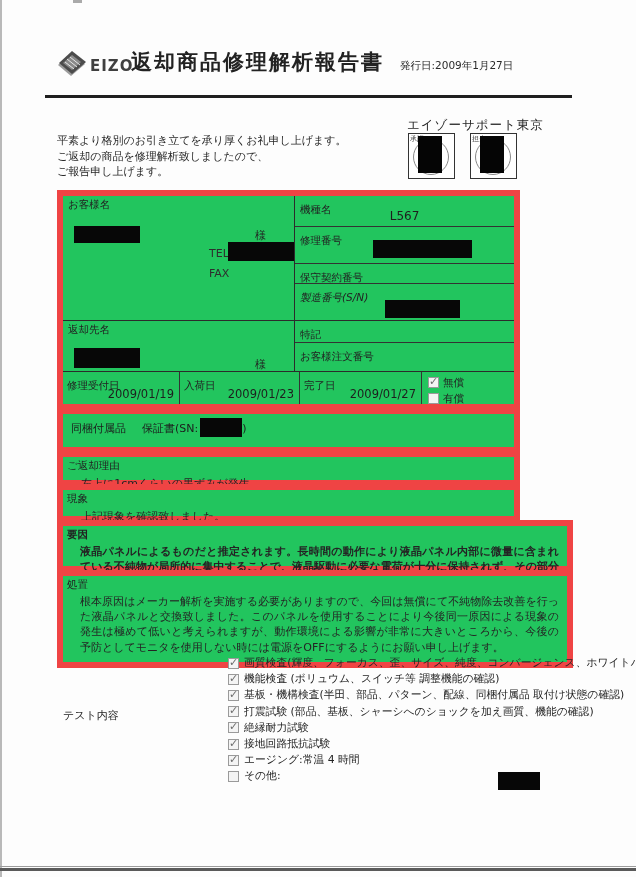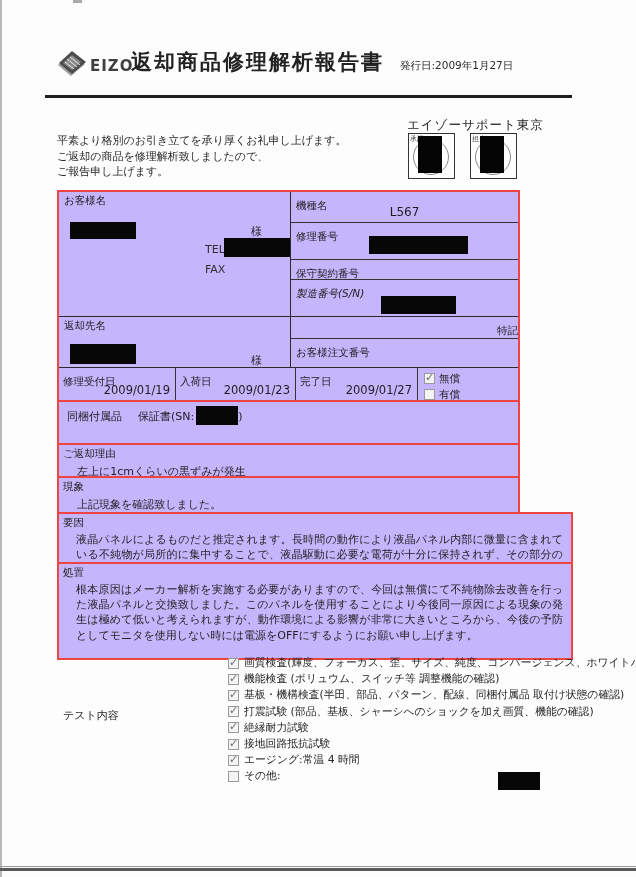--- a/index.html
+++ b/index.html
@@ -23,21 +23,21 @@
   .greeting{position:absolute;left:57px;top:133px;font-size:11px;line-height:15.5px;color:#272727;}
   
   .support-name{position:absolute;left:407px;top:117px;font-size:12.5px;letter-spacing:1px;color:#242424;}
   .stamp{position:absolute;top:133px;width:47px;height:46px;border:1.5px solid #333;background:#fff;box-sizing:border-box;}
   .stamp.s1{left:408px;} .stamp.s2{left:470px;}
   .stamp-label{position:absolute;left:1px;top:0px;font-size:7px;color:#333;}
   .stamp-circle{position:absolute;left:4px;top:5px;width:34px;height:34px;border:1.5px solid #888;border-radius:50%;}
   .stamp-redaction{position:absolute;left:9px;top:2px;width:24px;height:37px;background:#050505;}
   
   .doc-table{position:absolute;left:57px;top:190px;width:516px;}
-  .block{box-sizing:border-box;border:2px solid #ef4444;background:#c4b5fd;position:relative;}
+  .block{box-sizing:border-box;border:6px solid #ef4444;background:#22c55e;position:relative;}
   .block + .block{margin-top:-2px;}
   .w-narrow{width:463px;} .w-wide{width:516px;}
   .cell-label{font-size:10.5px;color:#222;}
   .row1{display:flex;height:124px;}
   .row2{display:flex;height:50px;border-top:1.5px solid #2b2b2b;}
   .row3{display:flex;height:32px;border-top:1.5px solid #2b2b2b;}
   .lcell{width:232px;border-right:1.5px solid #2b2b2b;position:relative;box-sizing:border-box;}
   .rcol{flex:1;display:flex;flex-direction:column;}
   .sub{position:relative;box-sizing:border-box;padding:2px 0 0 5px;}
   .sub + .sub{border-top:1.2px solid #333;}
@@ -49,35 +49,35 @@
   .red-repairno{left:78px;top:13px;width:99px;height:18px;}
   .red-serial{left:90px;top:16px;width:75px;height:18px;}
   .red-return{left:11px;top:27px;width:66px;height:20px;}
   .red-warranty{display:inline-block;position:relative;width:42px;height:19px;background:#070707;vertical-align:middle;margin:-2px 0 0 2px;}
   .red-bottom{left:498px;top:772px;width:42px;height:18px;position:absolute;background:#070707;}
   .honorific{position:absolute;right:28px;font-size:11px;color:#222;}
   .tel-label{position:absolute;left:146px;top:51px;font-size:11px;color:#2e2e2e;}
   .fax-label{position:absolute;left:146px;top:71px;font-size:11px;color:#2e2e2e;}
   .pad-label{padding:2px 0 0 5px;}
   .r2col{flex:1;display:flex;flex-direction:column;}
-  .sub-notes{height:21px;text-align:right;} .sub-order{height:27px;}
+  .sub-notes{height:21px;} .sub-order{height:27px;}
   .dcell{position:relative;box-sizing:border-box;padding:2px 0 0 4px;}
   .dcell + .dcell{border-left:1.2px solid #333;}
   .dcell .date{position:absolute;right:5px;bottom:3px;font-size:11.5px;color:#1e1e1e;}
   .c-received{width:116px;} .c-arrival{width:120px;} .c-completed{width:122px;} .c-pay{flex:1;padding-left:6px;}
   .payline{display:flex;align-items:center;gap:4px;height:15px;margin-top:1px;}
   
   .checkbox{display:inline-block;box-sizing:border-box;width:11px;height:11px;border:1px solid #9a9a9a;background:#f4f4f4;position:relative;flex:0 0 auto;}
   .checkbox.checked::after{content:"\2713";position:absolute;left:0px;top:-3px;font-size:11px;color:#6d6d6d;}
   .block-acc{height:45px;padding:6px 0 0 8px;box-sizing:border-box;font-size:11px;}
   .acc-label{margin-right:16px;}
   .sec-label{font-size:10.5px;color:#222;padding:2px 0 0 4px;}
   .sec-text{font-size:11px;color:#242424;padding:3px 0 0 18px;}
   .sec-para{font-size:11px;color:#242424;line-height:15.2px;padding:2px 8px 0 17px;text-align:justify;}
-  .b-reason{height:35px;} .b-phen{height:38px;} .b-cause{height:52px;} .b-action{height:98px;}
+  .b-reason{height:35px;} .b-phen{height:38px;} .b-cause{height:52px;font-weight:bold;} .b-action{height:98px;}
   
   .tests-label{position:absolute;left:63px;top:708px;font-size:11px;color:#222;}
   .tests{position:absolute;left:228px;top:655px;}
   .test-item{display:flex;align-items:center;gap:5px;height:16.2px;font-size:10.8px;color:#242424;white-space:nowrap;}
 </style>
 </head>
 <body>
 
 <div class="page">
 

